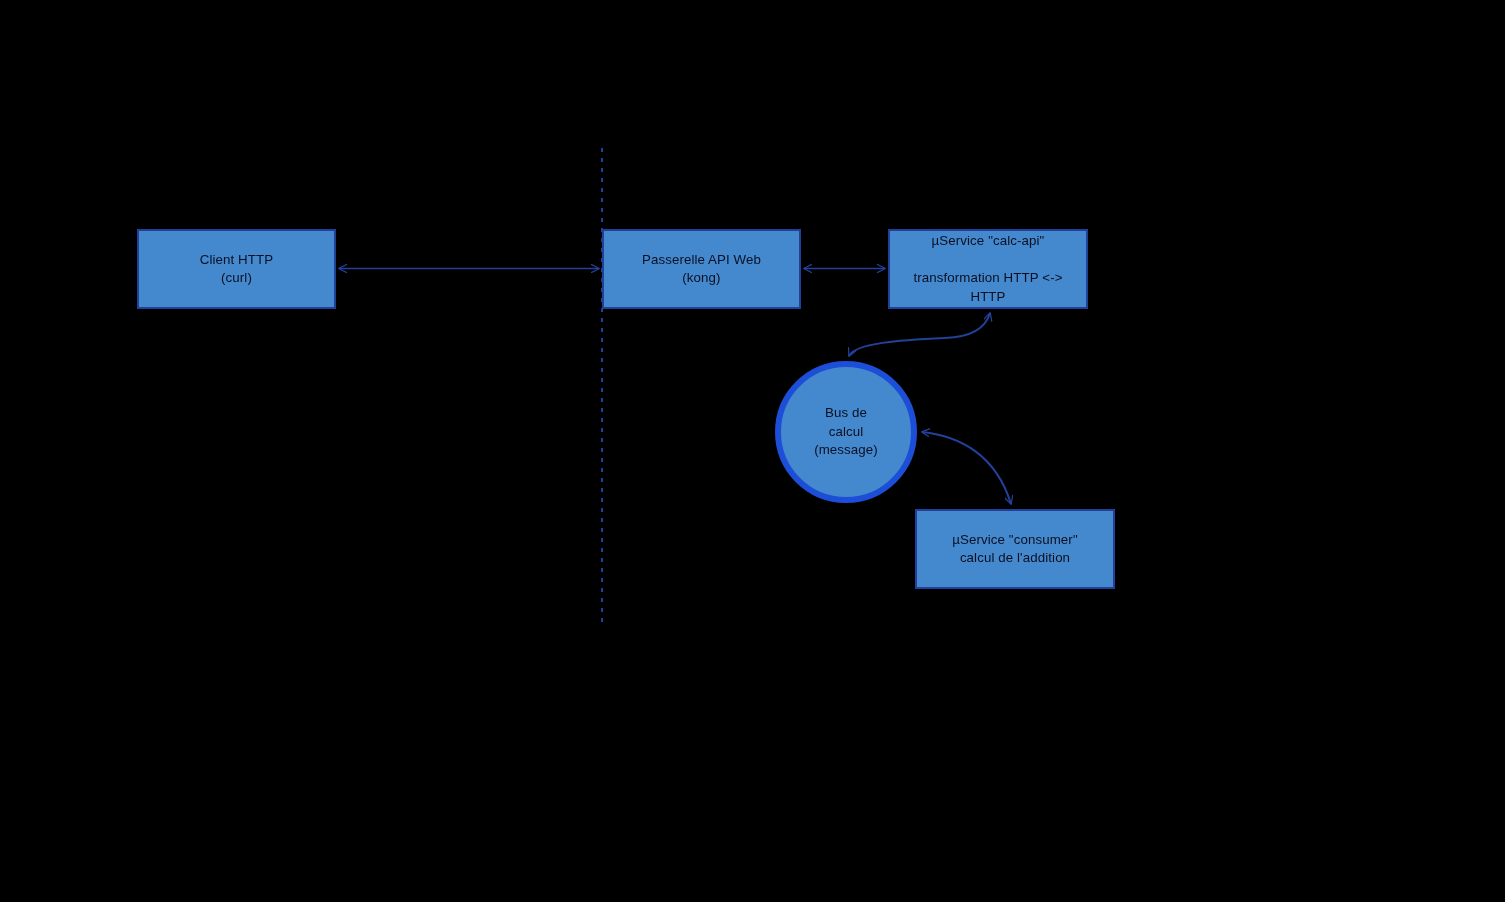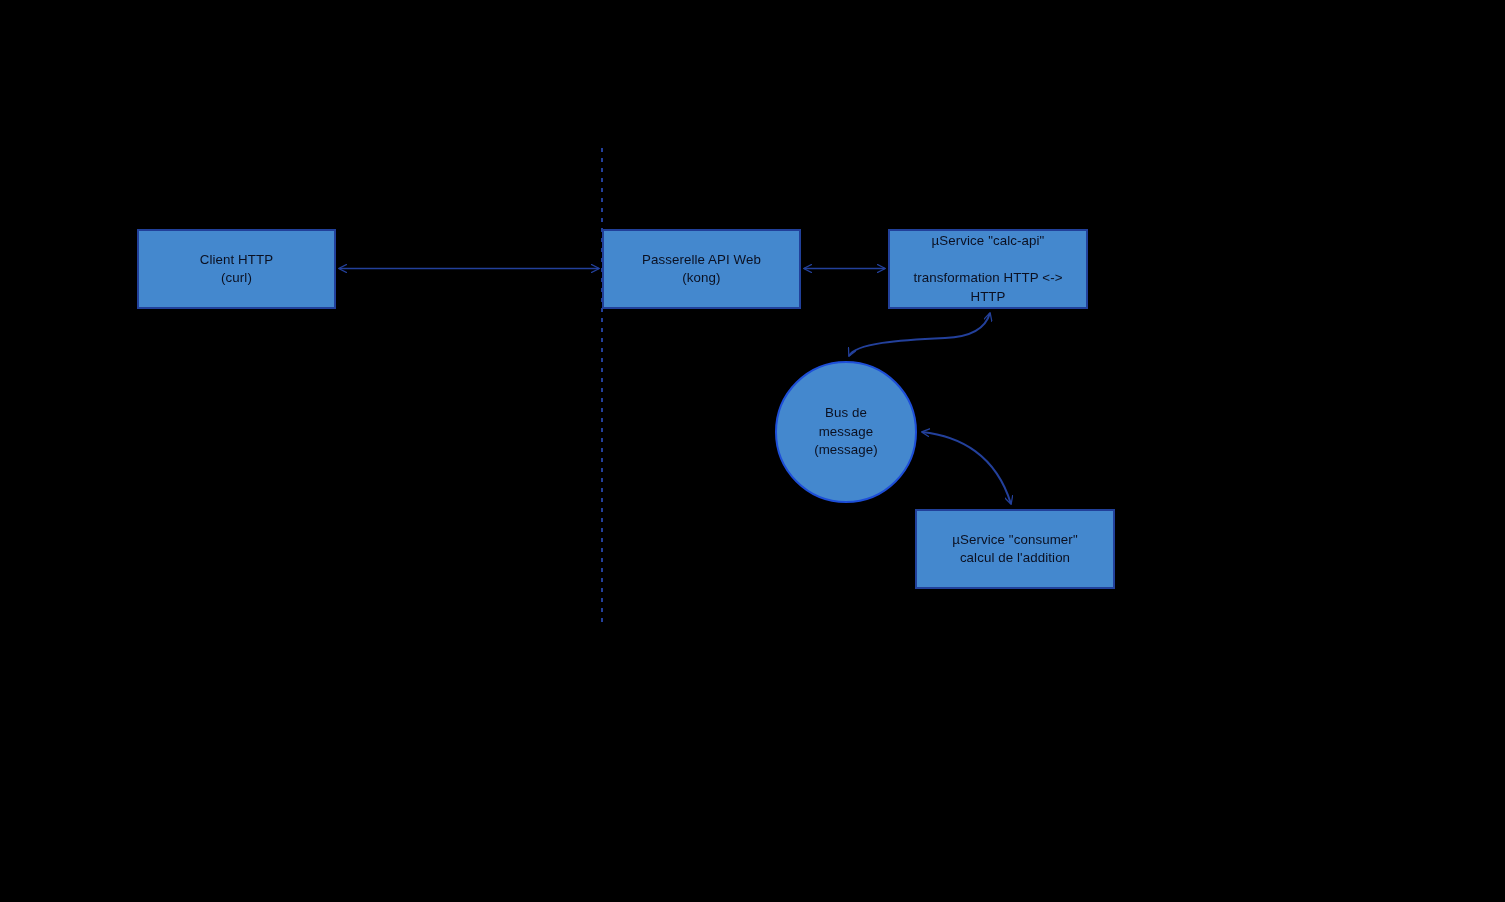--- a/index.html
+++ b/index.html
@@ -38,21 +38,21 @@
     line-height: 18.5px;
     letter-spacing: 0.1px;
     z-index: 3;
   }
   .node-rect {
     background: #4488CE;
     border: 2px solid #21409A;
   }
   .node-ellipse {
     background: #4488CE;
-    border: 2px solid #1d4ed8;
+    border: 6px solid #1d4ed8;
     border-radius: 50%;
   }
   .node-line {
     display: block;
     white-space: pre;
   }
   .node-line.spacer {
     height: 18.5px;
   }
 </style>
@@ -94,21 +94,21 @@
 
   <div class="node node-rect" style="left:888px; top:229px; width:200px; height:80px;">
     <span class="node-line">µService "calc-api"</span>
     <span class="node-line spacer"></span>
     <span class="node-line">transformation HTTP &lt;-&gt;</span>
     <span class="node-line">HTTP</span>
   </div>
 
   <div class="node node-ellipse" style="left:775px; top:361px; width:142px; height:142px;">
     <span class="node-line">Bus de</span>
-    <span class="node-line">message</span>
+    <span class="node-line">calcul</span>
     <span class="node-line">(message)</span>
   </div>
 
   <div class="node node-rect" style="left:915px; top:509px; width:200px; height:80px;">
     <span class="node-line">µService "consumer"</span>
     <span class="node-line">calcul de l'addition</span>
   </div>
 
 </div>
 

